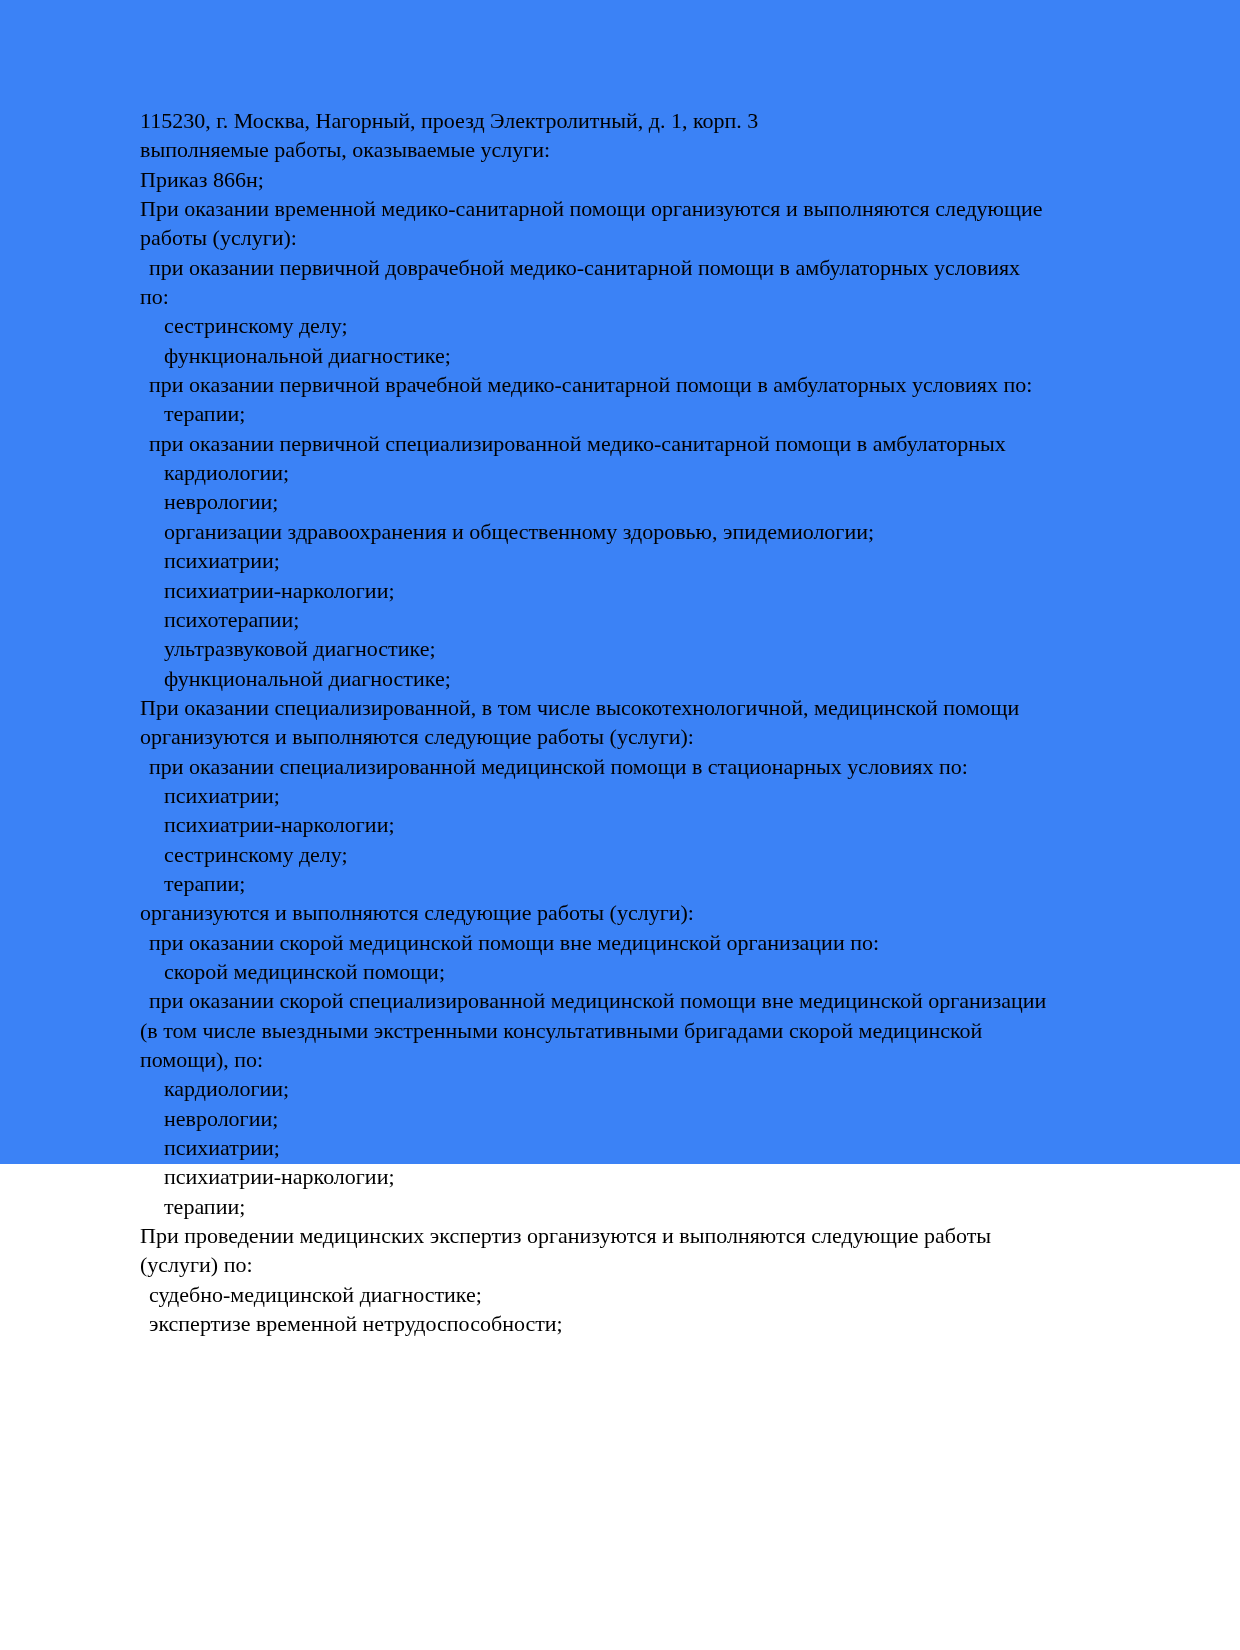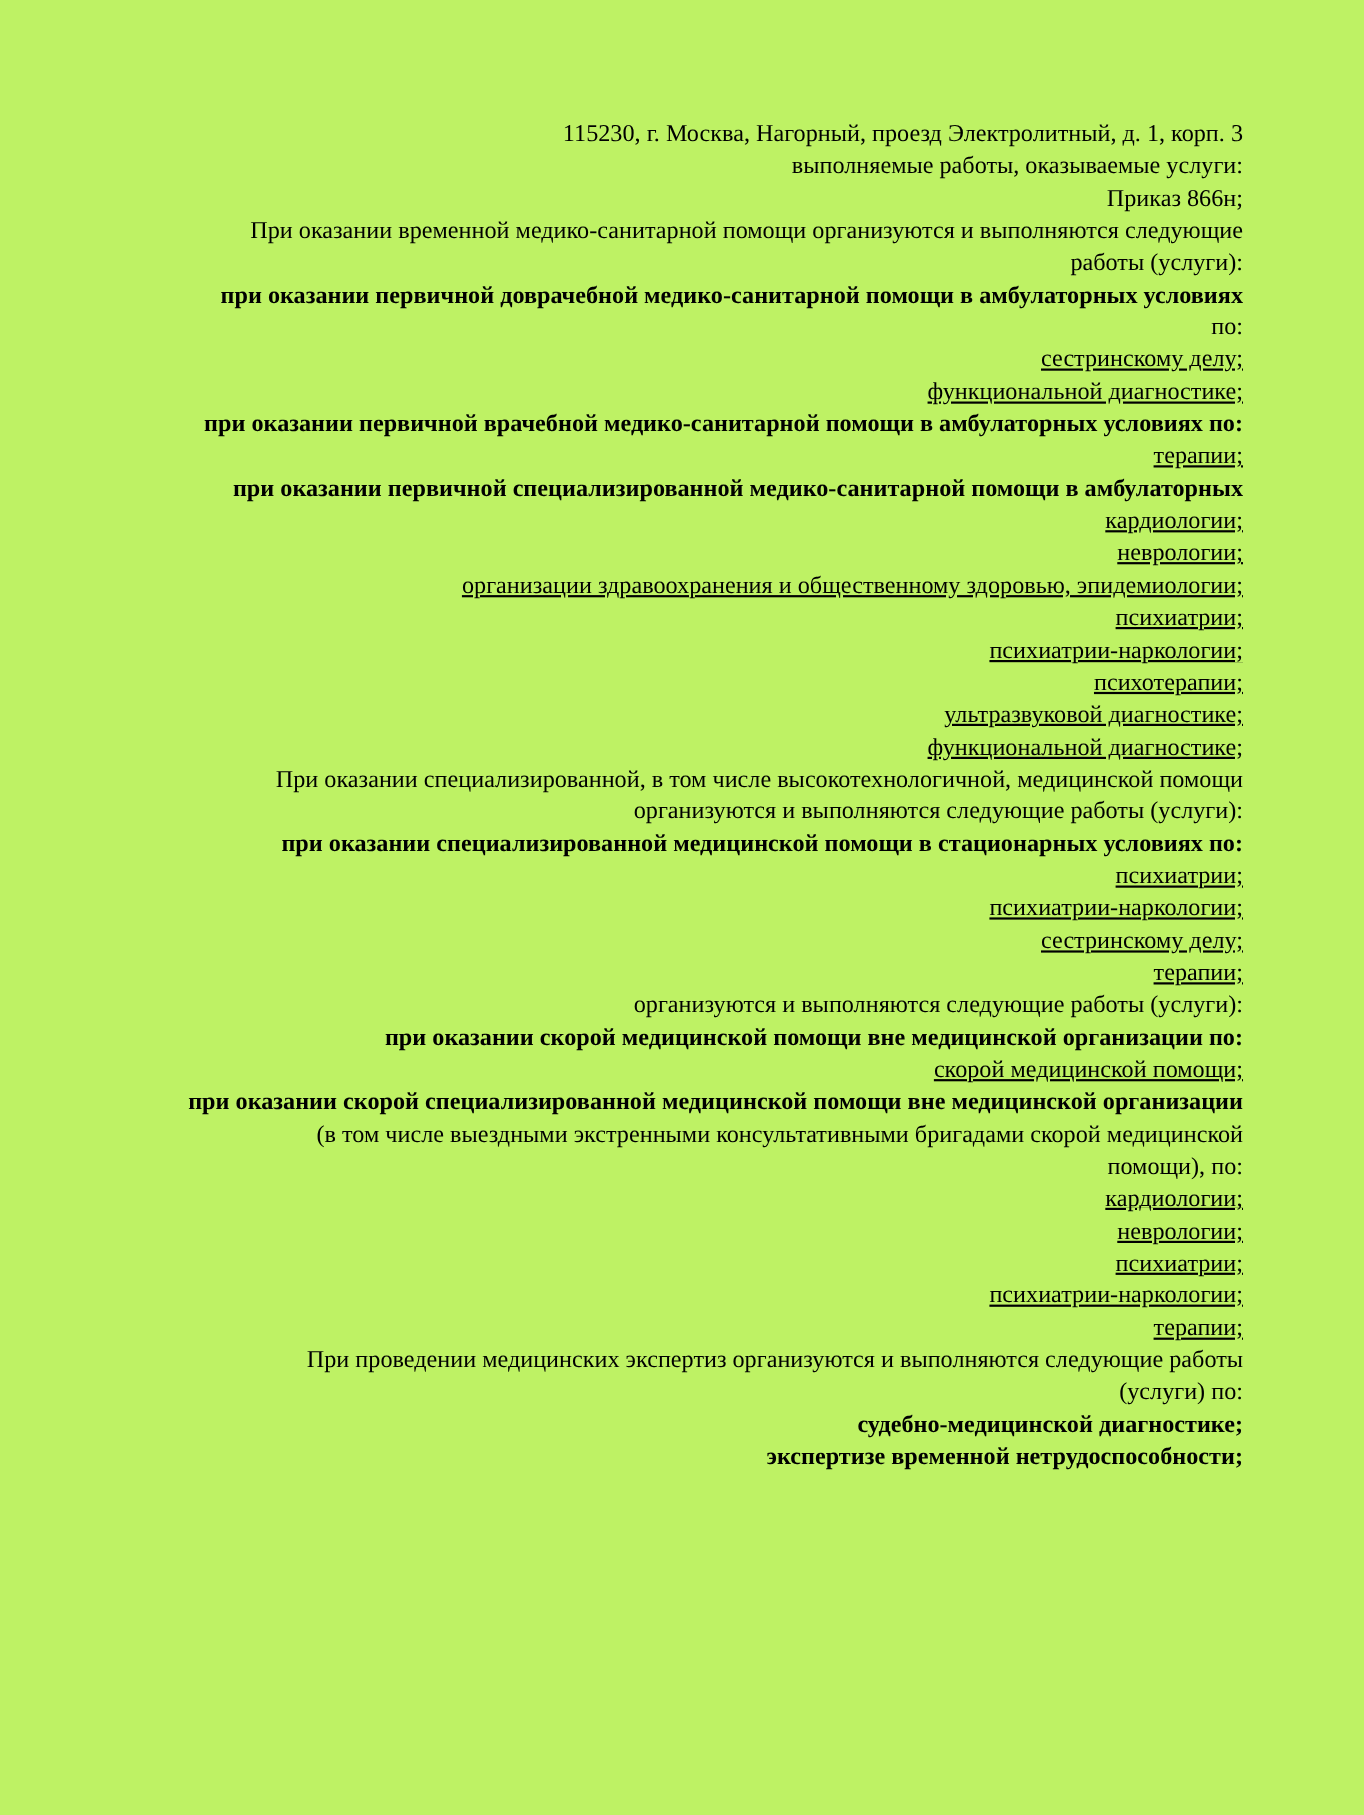--- a/index.html
+++ b/index.html
@@ -12,40 +12,39 @@
     background: #ffffff;
     position: relative;
     overflow: hidden;
     font-family: "Liberation Serif", serif;
   }
   .page {
     position: absolute;
     left: 0;
     top: 0;
     width: 1240px;
-    height: 1650px;
-    background: #bef264;
-    text-align: right;
+    height: 1164px;
+    background: #3b82f6;
   }
   .text-block {
     position: absolute;
     left: 140px;
     top: 106px;
     width: 990px;
     color: #000000;
     font-size: 22px;
   }
   .line {
     white-space: pre;
     line-height: 29.35px;
     height: 29.35px;
   }
   .indent-0 { padding-left: 0; }
-  .indent-1 { padding-left: 9px; font-weight: bold; }
-  .indent-2 { padding-left: 24px; text-decoration: underline; }
+  .indent-1 { padding-left: 9px; }
+  .indent-2 { padding-left: 24px; }
 </style>
 </head>
 <body>
 
 <div class="page">
   <div class="text-block" id="doc-lines">
       <div class="line indent-0">115230, г. Москва, Нагорный, проезд Электролитный, д. 1, корп. 3</div>
       <div class="line indent-0">выполняемые работы, оказываемые услуги:</div>
       <div class="line indent-0">Приказ 866н;</div>
       <div class="line indent-0">При оказании временной медико-санитарной помощи организуются и выполняются следующие</div>

